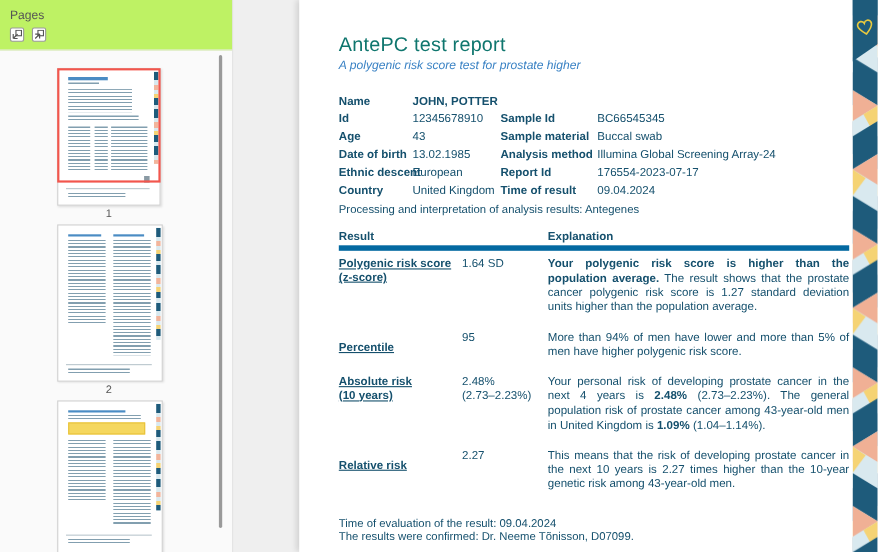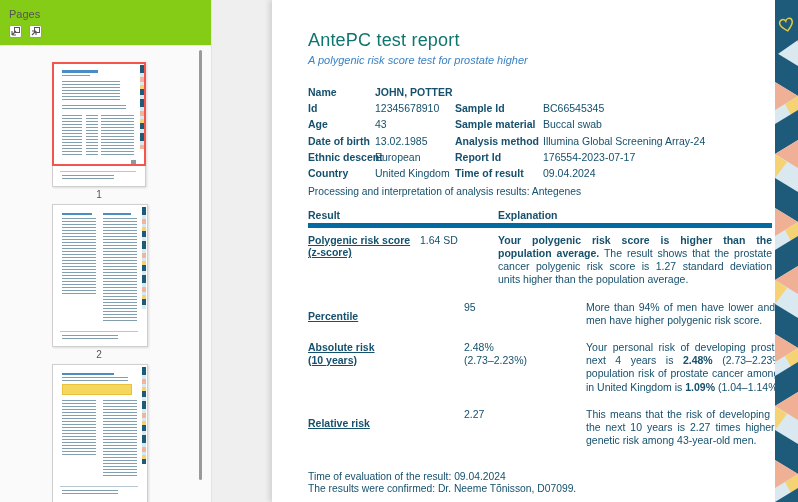--- a/index.html
+++ b/index.html
@@ -3,21 +3,21 @@
 <meta charset="utf-8">
 <style>
   * { margin:0; padding:0; box-sizing:border-box; }
   html,body { width:798px; height:502px; overflow:hidden; background:#efefef;
               font-family:"Liberation Sans", sans-serif; }
   .app { position:relative; width:798px; height:502px; }
 
   
   .sidebar { position:absolute; left:0; top:0; width:212px; height:502px;
              background:#fafafa; border-right:1px solid #e2e2e2; }
-  .sidebar-header { height:46px; background:#84cc16; border-bottom:1px solid #ececec; padding:8px 0 0 9px; }
+  .sidebar-header { height:46px; background:#bef264; border-bottom:1px solid #ececec; padding:8px 0 0 9px; }
   .sidebar-title { font-size:11px; color:#555; }
   .sidebar-tools { margin-top:5px; display:flex; gap:7px; }
   .tool-btn { width:13px; height:13px; border:1px solid #999; border-radius:2px; background:#fff;
               display:flex; align-items:center; justify-content:center; cursor:pointer; }
   .tool-btn svg { display:block; }
   .thumbs { position:absolute; left:0; top:46px; width:212px; height:456px; overflow:hidden; }
   .sb-scrollbar { position:absolute; left:199px; top:4px; width:3px; height:430px;
                   background:#9a9a9a; border-radius:2px; }
   .thumb { position:absolute; background:#fff; border:1px solid #cfcfcf;
            box-shadow:1px 1px 2px rgba(0,0,0,.12); cursor:pointer; }
@@ -65,21 +65,21 @@
   .rtable { margin-top:11px; font-size:10.5px; }
   .rt-head { display:grid; grid-template-columns:112px 78px 274px; font-weight:bold;
              border-bottom:5px solid #0369a1; padding-bottom:2px; }
   .rt-head > div:last-child { grid-column:3; }
   .rt-row { display:grid; grid-template-columns:112px 78px 274px; margin-top:6px; }
   .rt-label { font-weight:bold; line-height:12.5px; padding-right:6px;text-decoration:underline; }
   .rt-label.vpad { padding-top:9px; }
   .rt-value { line-height:12.5px; }
   .rt-expl { text-align:justify; line-height:13.2px; }
   .rt-expl .b { font-weight:bold; }
-  .rt-row.gap-lg { margin-top:14px;gap:44px; }
+  .rt-row.gap-lg { margin-top:14px; }
 
   .doc-footer { margin-top:24px; font-size:10.3px; line-height:11.5px; }
 
   
   .deco-strip { position:absolute; right:0; top:0; width:23px; height:502px; }
 </style>
 </head>
 <body>
 
 <div class="app">

